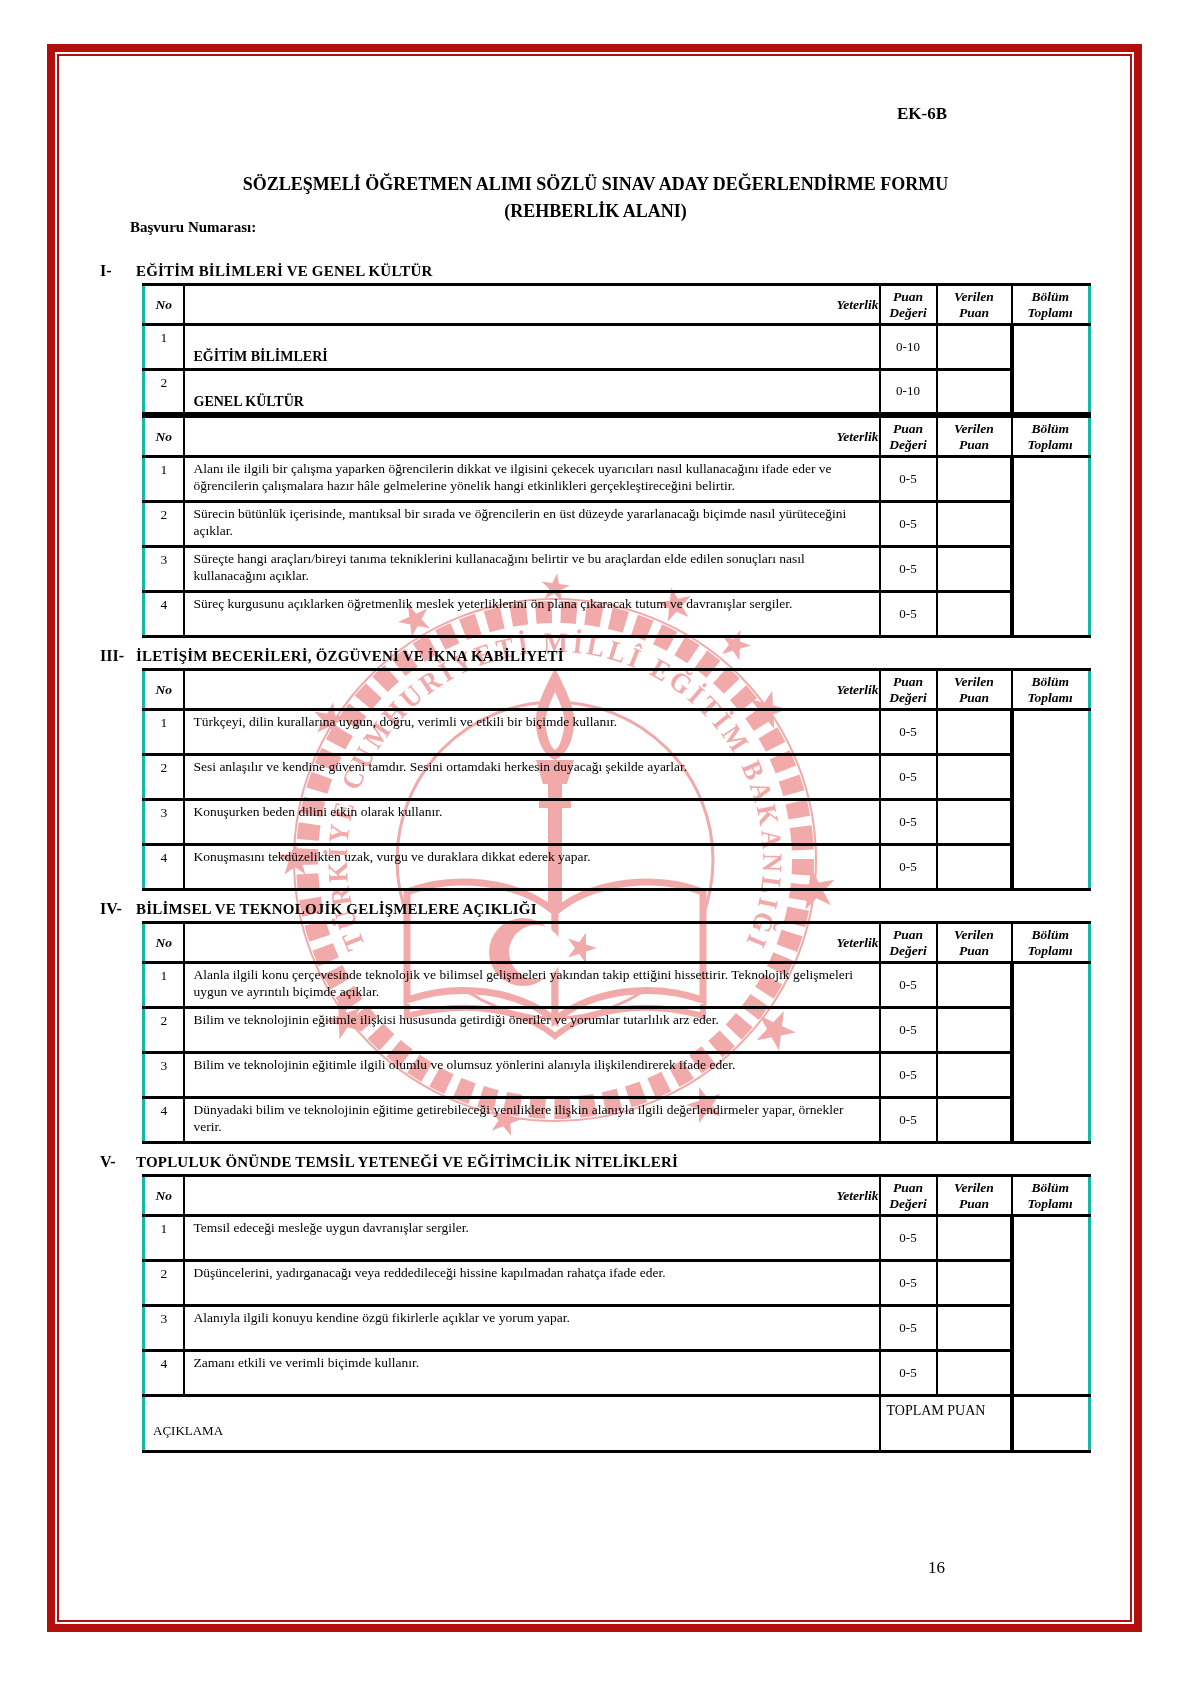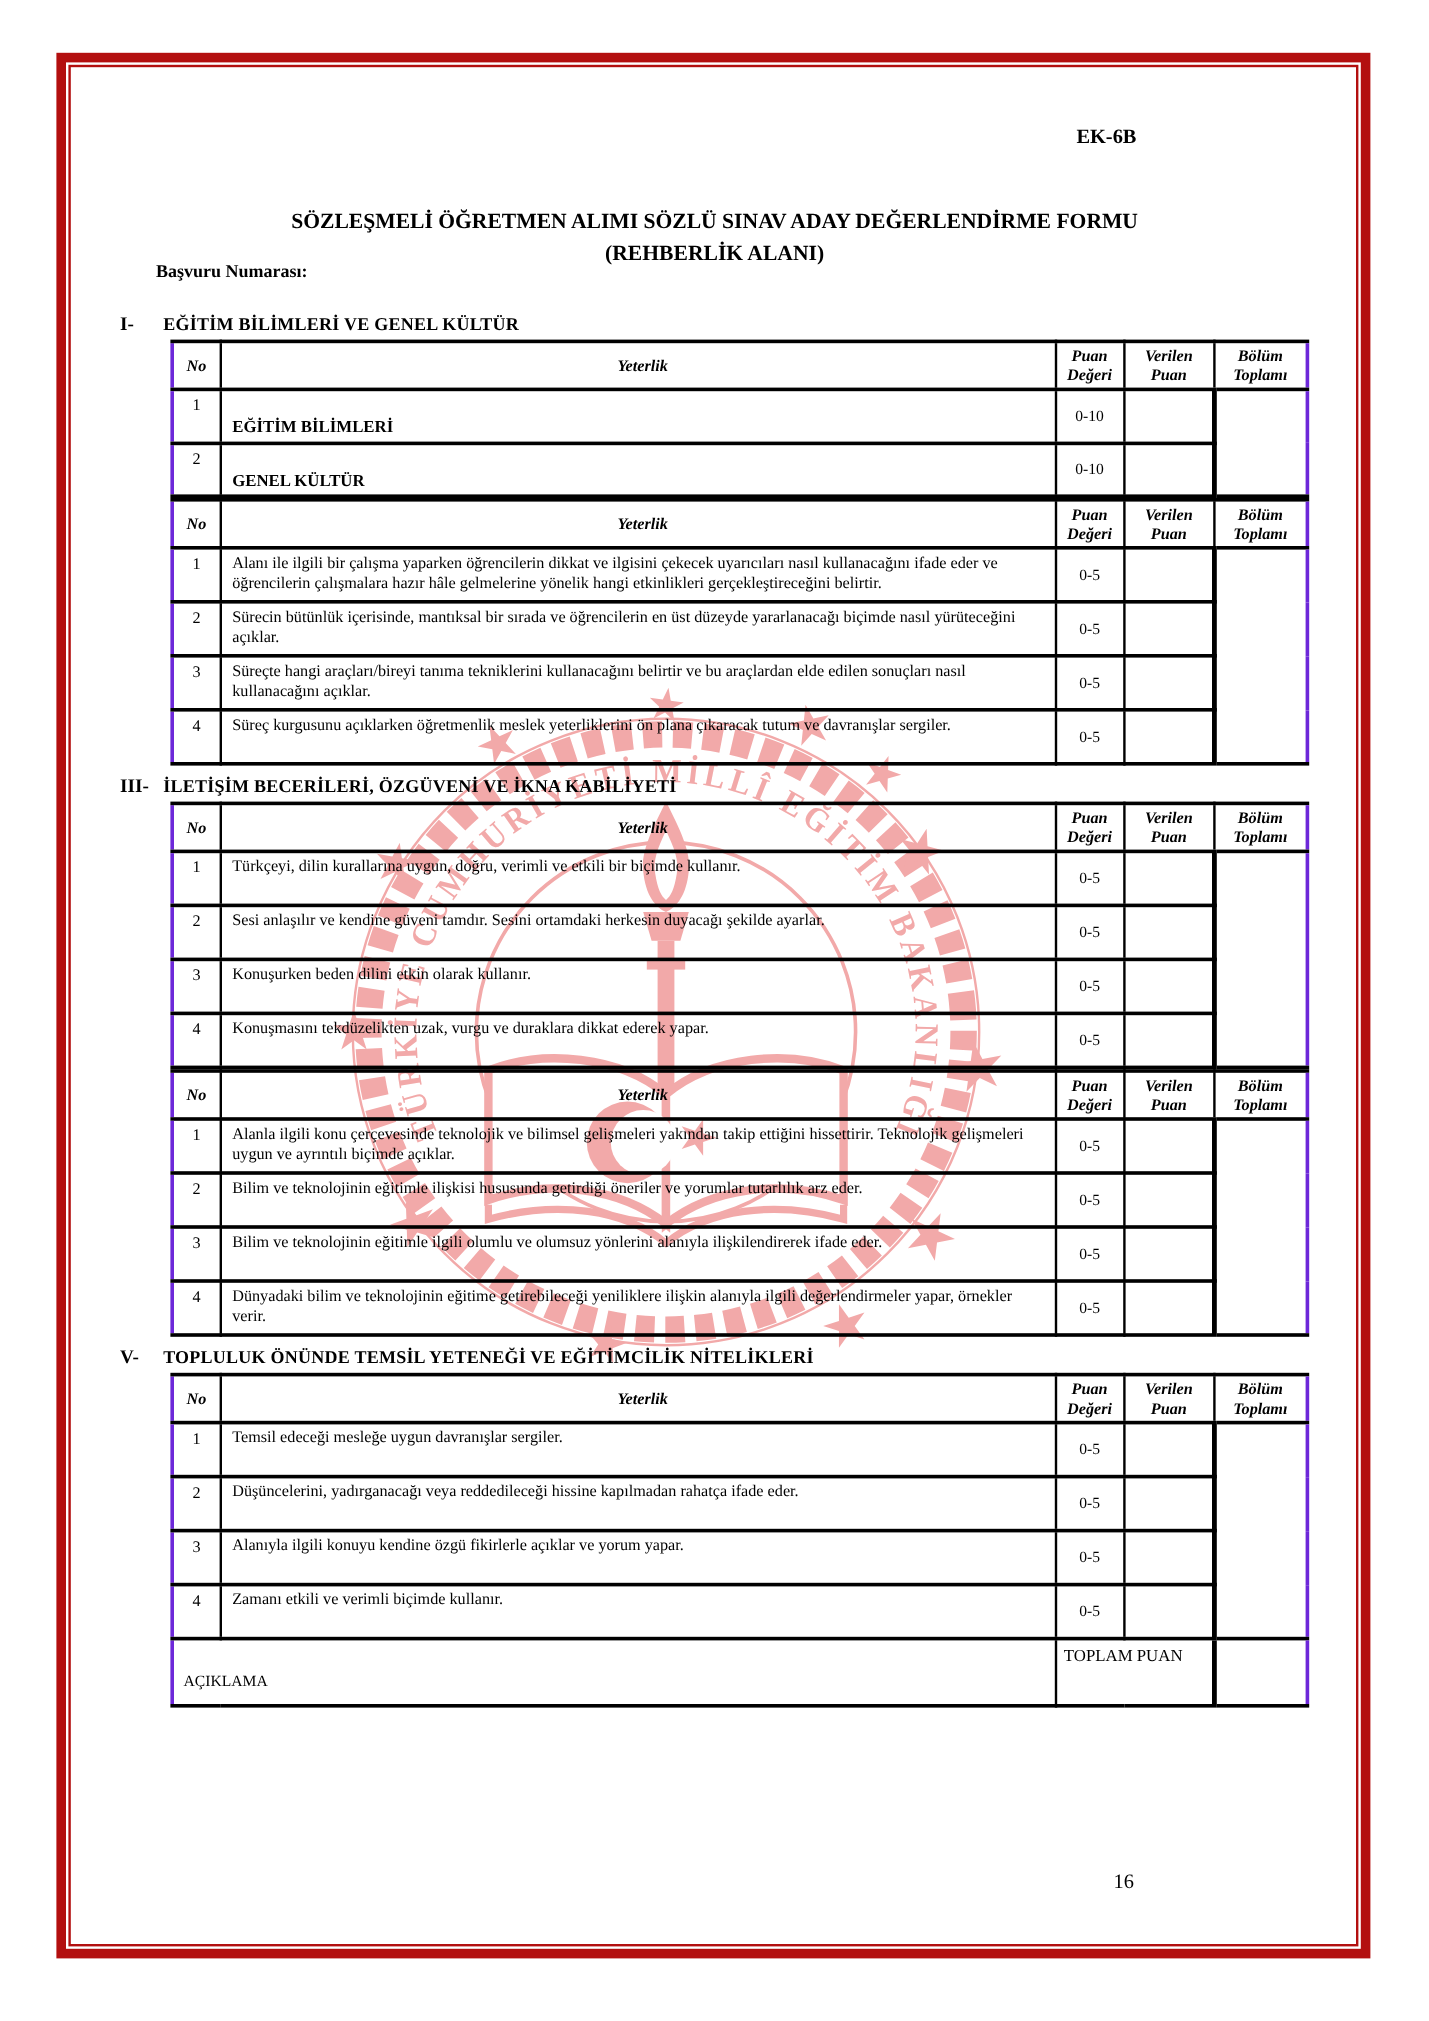--- a/index.html
+++ b/index.html
@@ -33,29 +33,29 @@
   .form-title { position:absolute; left:0; top:147px; width:100%; text-align:center;
     font-weight:bold; font-size:18px; line-height:27px;margin-top:24px; }
   .basvuru { position:absolute; left:130px; top:219px; font-weight:bold; font-size:15px; }
   .sections { position:absolute; left:100px; top:253px; width:1000px; }
   .sec-heading { display:flex; align-items:baseline; font-weight:bold; font-size:15px;
     margin:9px 0 3px 0; }
   .sec-numeral { width:36px; flex:0 0 36px; font-size:16px; }
   .sec-title { letter-spacing:0.2px; }
   
   .sec-table { margin-left:42px; width:946px; border-collapse:collapse;
-    table-layout:fixed; background:transparent; border:3px solid #6d28d9; }
+    table-layout:fixed; background:transparent; border:3px solid #14b8a6; }
   .c-no { width:40px; } .c-yet { width:696px; } .c-puan { width:57px; }
   .c-verilen { width:75px; } .c-bolum { width:78px; }
   .sec-table th, .sec-table td { border:2px solid #000; padding:0; }
   .sec-table tr { border-top:3px solid #000; border-bottom:3px solid #000; }
   .head-row { height:40px; }
   .head-row th { font-style:italic; font-weight:bold; font-size:13.5px;
     line-height:16px; text-align:center; vertical-align:middle; }
-  .head-row .h-yet { text-align:center; padding-left:8px; }
+  .head-row .h-yet { text-align:right; padding-left:8px; }
   .data-row { height:45px; }
   .sec:first-child .data-row { height:40px; }
   td.no { text-align:center; vertical-align:top; padding-top:4px; font-size:13.5px; }
   td.yet { vertical-align:top; text-align:left; padding:3px 6px 2px 9px;
     font-size:13.5px; line-height:16.5px; }
   td.yet.bold-row { font-weight:bold; font-size:14px; padding-top:23px; }
   td.range { text-align:center; vertical-align:middle; font-size:13px; }
   td.bolum { border-left:4px solid #000; }
   .foot-row { height:56px; }
   td.aciklama { vertical-align:middle; padding:14px 0 0 8px; font-size:13px; }
@@ -266,20 +266,24 @@
               <td class="no">4</td>
               <td class="yet">Konuşmasını tekdüzelikten uzak, vurgu ve duraklara dikkat ederek yapar.</td>
               <td class="range">0-5</td>
               <td class="verilen"></td>
             </tr>
           </tbody>
     </table>
   </section>
 
   <section class="sec">
+    <div class="sec-heading">
+      <span class="sec-numeral">IV-</span>
+      <span class="sec-title">BİLİMSEL VE TEKNOLOJİK GELİŞMELERE AÇIKLIĞI</span>
+    </div>
     <table class="sec-table">
       <colgroup>
         <col class="c-no">
             <col class="c-yet">
             <col class="c-puan">
             <col class="c-verilen">
             <col class="c-bolum">
       </colgroup>
       <thead>
         <tr class="head-row">

